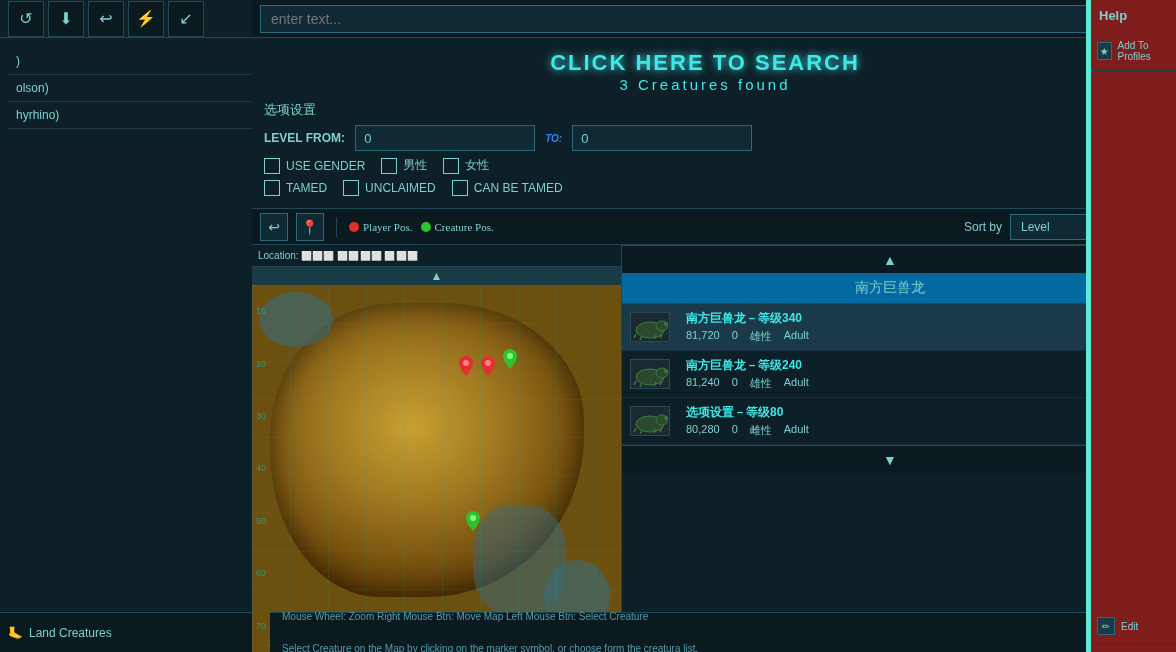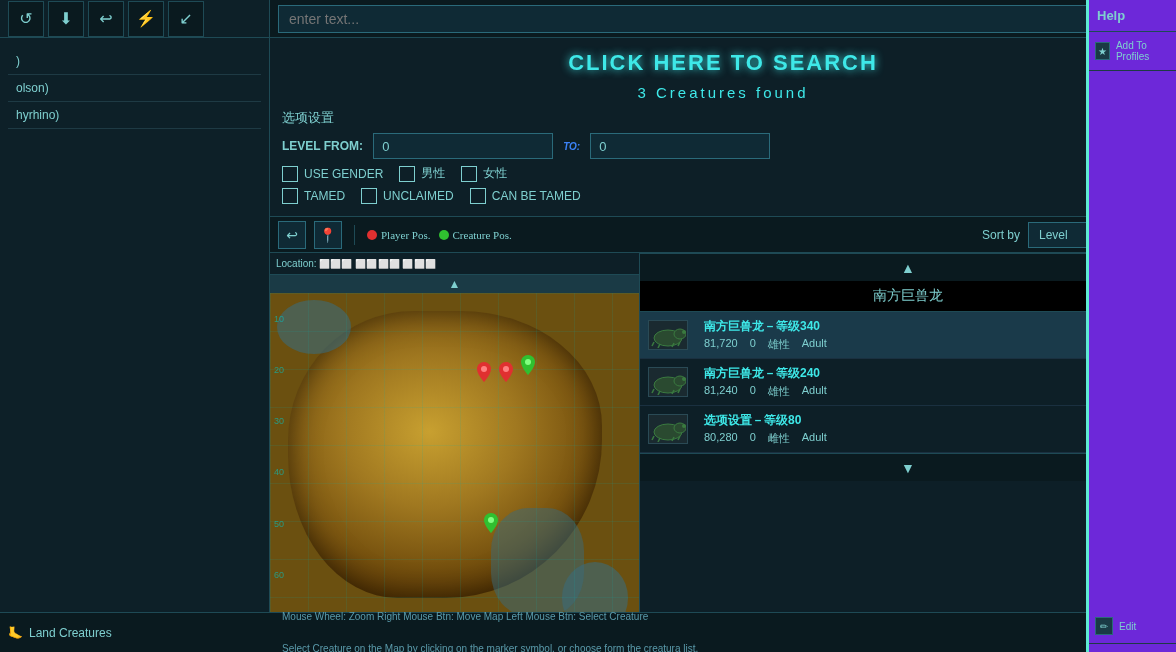--- a/index.html
+++ b/index.html
@@ -56,21 +56,21 @@
       padding: 6px 8px;
       color: #7ecfcf;
       font-size: 12px;
       cursor: pointer;
       border-bottom: 1px solid #1e3a44;
     }
 
     
     .main-content {
       position: absolute;
-      left: 270px;
+      left: 252px;
       top: 0;
       width: 906px;
       height: 652px;
       background: #0d1f27;
     }
 
     
     .search-bar {
       display: flex;
       align-items: center;
@@ -115,21 +115,21 @@
       font-weight: bold;
       color: #3ee8e8;
       letter-spacing: 2px;
       text-shadow: 0 0 8px #3ee8e8;
     }
 
     .creatures-found {
       font-size: 15px;
       color: #3ee8e8;
       letter-spacing: 3px;
-      margin-top: 8px;
+      margin-top: 0;
     }
 
     
     .options-section {
       padding: 4px 12px 6px 12px;
       border-bottom: 1px solid #1e4a55;
     }
 
     .options-title {
       font-size: 13px;
@@ -284,21 +284,21 @@
     }
 
     
     .results-panel {
       flex: 1;
       background: #0d1f27;
       overflow-y: auto;
     }
 
     .results-group-header {
-      background: #000000;
+      background: #0369a1;
       padding: 6px 12px;
       font-size: 14px;
       color: #7ecfcf;
       text-align: center;
       border-bottom: 1px solid #1e4a55;
       cursor: pointer;
     }
 
     .result-row {
       display: flex;
@@ -718,21 +718,21 @@
         </div>
       </div>
     </div>
 
     <div class="bottom-bar">
       <span>Mouse Wheel: Zoom  Right Mouse Btn: Move Map  Left Mouse Btn: Select Creature</span>
     </div>
   </div>
 </div>
 
-<div style="position:absolute;right:0;top:0;width:90px;height:652px;background:#6d28d9;border-left:3px solid #5eead4;display:flex;flex-direction:column;">
+<div style="position:absolute;right:0;top:0;width:90px;height:652px;background:#7f1d1d;border-left:5px solid #5eead4;display:flex;flex-direction:column;">
   <div class="help-title">Help</div>
   <div class="help-item">
     <span class="help-icon">★</span>
     <span>Add To Profiles</span>
   </div>
   <div class="help-item" style="margin-top:auto;margin-bottom:8px;">
     <span class="help-icon">✏</span>
     <span>Edit</span>
   </div>
 </div>

